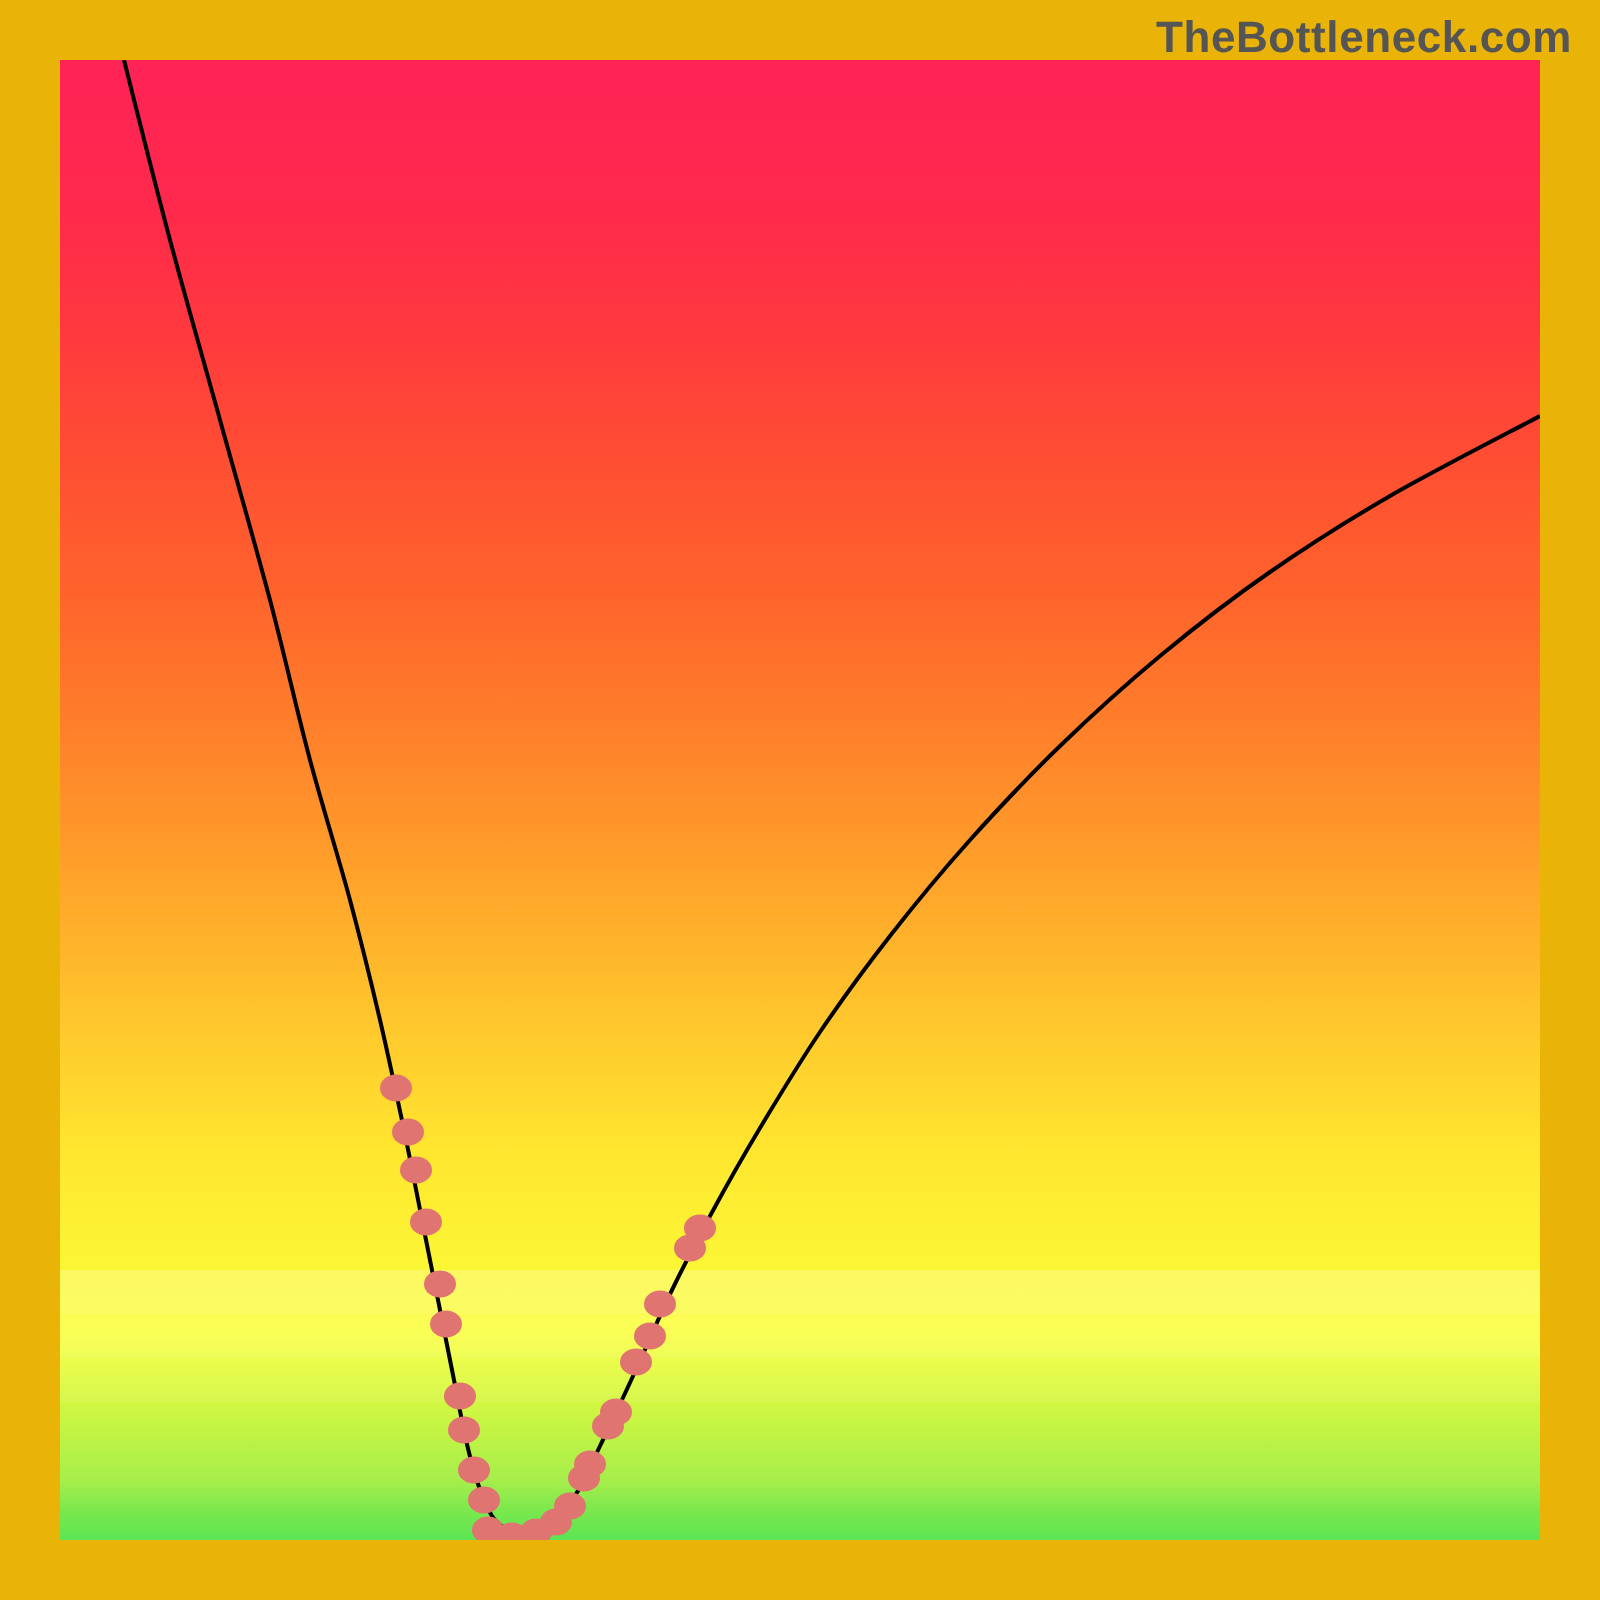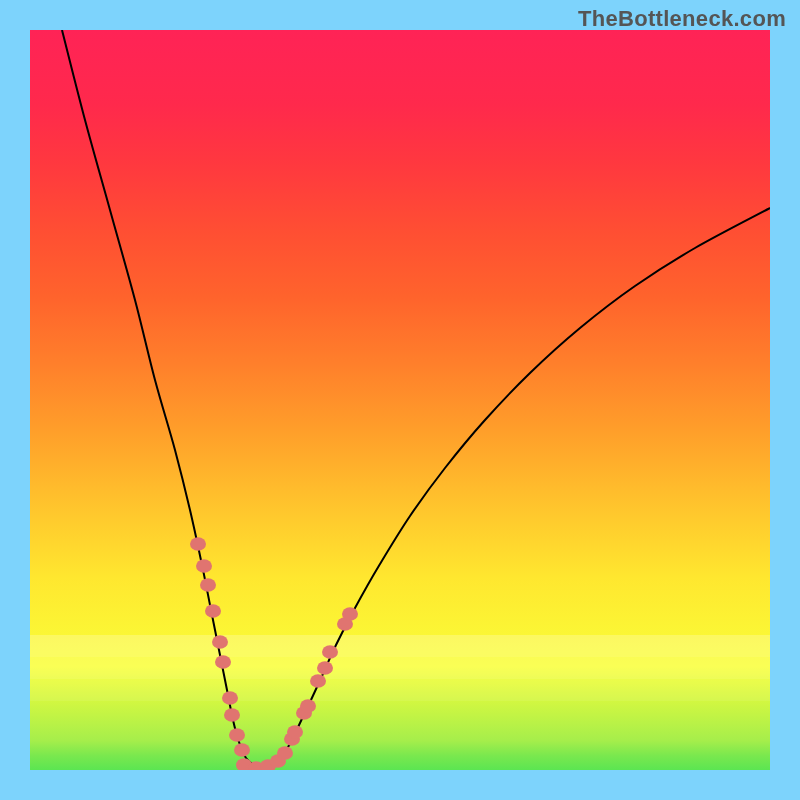--- a/index.html
+++ b/index.html
@@ -8,21 +8,21 @@
     width: 800px;
     height: 800px;
     background: #000;
     overflow: hidden;
     font-family: Arial, Helvetica, sans-serif;
   }
   .frame {
     position: relative;
     width: 800px;
     height: 800px;
-    background: #7dd3fc;
+    background: #eab308;
   }
   .plot-area {
     position: absolute;
     left: 30px;
     top: 30px;
     width: 740px;
     height: 740px;
     background: linear-gradient(to top,
       #5be552 0%,
       #7be84e 2%,

